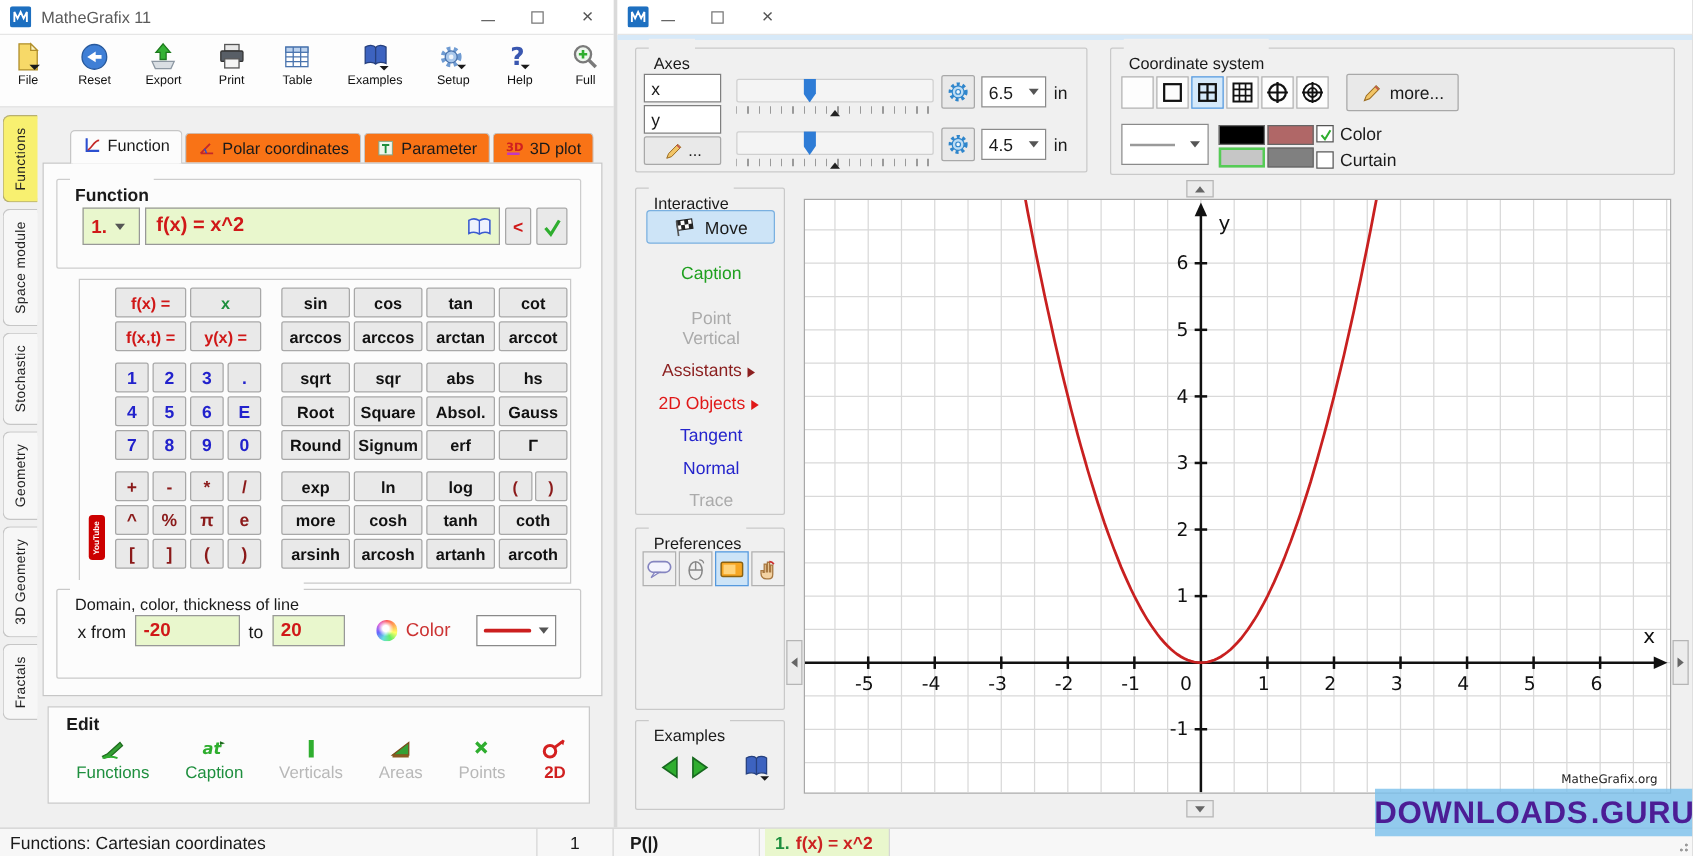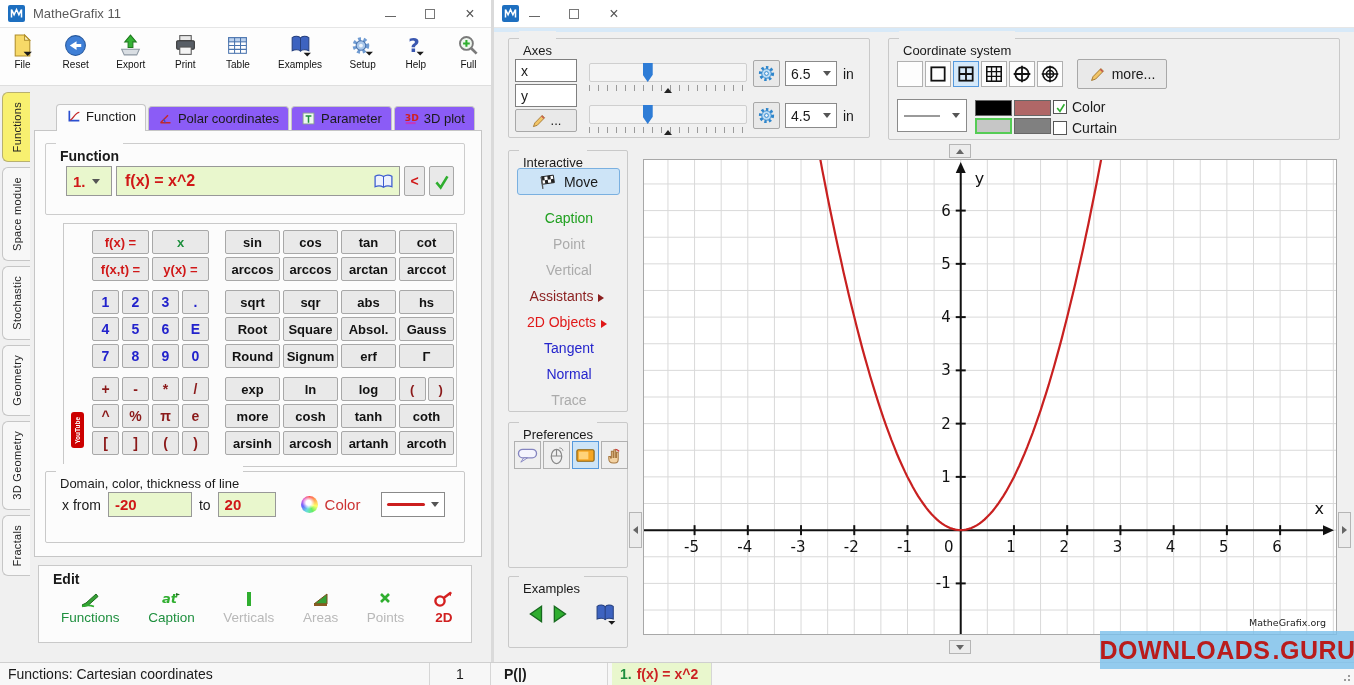--- a/index.html
+++ b/index.html
@@ -26,21 +26,21 @@
   .tool .ti{width:25px;height:25px}
   .tool .tl{font-size:10px;color:#111}
   
   .side-tabs{position:absolute;left:2px;top:92px;width:28px;display:flex;flex-direction:column;gap:5px}
   .side-tab{border:1px solid #c6c6c6;border-right:none;border-radius:6px 0 0 6px;background:#f7f7f7;padding:9px 0;display:flex;justify-content:center;width:28px}
   .side-tab span{writing-mode:vertical-rl;transform:rotate(180deg);font-size:11px;color:#222;letter-spacing:.3px}
   .side-tab.active{background:#f8f070;border-color:#b8b070}
   
   .content{position:absolute;left:30px;top:86px;width:461px;height:576px}
   .tabbar{position:absolute;left:26px;top:18px;display:flex;align-items:flex-end;height:27px}
-  .tab{display:flex;align-items:center;gap:5px;padding:4px 9px 5px;border:1px solid #c6c6c6;border-bottom:none;border-radius:4px 4px 0 0;background:#8b5cf6;margin-right:2px;font-size:13px;position:relative}
+  .tab{display:flex;align-items:center;gap:5px;padding:4px 9px 5px;border:1px solid #c6c6c6;border-bottom:none;border-radius:4px 4px 0 0;background:#f97316;margin-right:2px;font-size:13px;position:relative}
   .tab .ic{width:15px;height:15px}
   .tab.active{background:#fcfcfc;padding-bottom:7px;z-index:3}
   .tabpage{position:absolute;left:4px;top:44px;width:448px;height:427px;background:#fcfcfc;border:1px solid #c6c6c6;z-index:2}
   .group{position:absolute;border:1px solid #c9c9c9;border-radius:2px}
   .group-label{position:absolute;top:-8px;left:10px;background:#fcfcfc;padding:12px 4px;font-size:13px;white-space:nowrap}
   .group-label.bold{font-weight:bold;font-size:14px}
   .gray .group-label{background:#f0f0f0}
   
   .fn-group{left:10px;top:12px;width:420px;height:72px;border-color:#cdcdcd}
   .fn-row{position:absolute;left:20px;top:22px;right:10px;display:flex;gap:4px;align-items:center}
@@ -160,21 +160,21 @@
   .sb-active{left:612px;width:100px;background:#e9f7cd;font-weight:bold;gap:5px}
   .sb-active .idx{color:#1e8f3e}
   .sb-active .frm{color:#cc2222}
   .grip{position:absolute;right:3px;bottom:3px;width:8px;height:8px;
     background:radial-gradient(circle at 2px 6px,#9a9a9a 1px,transparent 1.4px),
                radial-gradient(circle at 6px 6px,#9a9a9a 1px,transparent 1.4px),
                radial-gradient(circle at 6px 2px,#9a9a9a 1px,transparent 1.4px)}
   
   .guru{position:absolute;left:1100px;top:631px;width:254px;height:38px;background:rgba(125,193,235,.82);display:flex;align-items:center;justify-content:center;gap:1px;z-index:20;overflow:hidden}
   .guru-line{position:absolute;left:0;top:17px;width:100%;height:4px;background:#46bb52}
-  .guru span{position:relative;color:#b91c1c;font-weight:bold;font-size:25px;letter-spacing:.5px}
+  .guru span{position:relative;color:#4c1d95;font-weight:bold;font-size:25px;letter-spacing:.5px}
   .guru .ic{position:relative;width:26px;height:26px}
   .ic svg{width:100%;height:100%;display:block}
 </style>
 </head>
 <body>
 
 <div class="screen">
 
   <section class="win win-left">
     <div class="titlebar">
@@ -738,21 +738,21 @@
               <g transform="rotate(-8 10 8)">
                 <rect x="3" y="2" width="13" height="8" fill="#fff" stroke="#222"></rect>
                 <path d="M3 2h3.25v4H3zM9.5 2h3.25v4H9.5zM6.25 6h3.25v4H6.25zM12.75 6h3.25v4h-3.25z" fill="#222"></path>
                 <path d="M3 2v13" stroke="#555" stroke-width="1.4"></path>
               </g>
             </svg>
           </span>
           <span>Move</span>
         </div>
         <div class="iline" style="top: 56px; color: rgb(31, 160, 31);"><span>Caption</span></div>
-        <div class="iline" style="top: 82px; color: rgb(171, 171, 171);"><span>Point</span></div>
+        <div class="iline" style="top: 92px; color: rgb(171, 171, 171);"><span>Point</span></div>
         <div class="iline" style="top: 108px; color: rgb(171, 171, 171);"><span>Vertical</span></div>
         <div class="iline" style="top: 134px; color: rgb(139, 31, 31);"><span>Assistants</span><span class="iarrow"></span></div>
         <div class="iline" style="top: 160px; color: rgb(224, 24, 24);"><span>2D Objects</span><span class="iarrow"></span></div>
         <div class="iline" style="top: 186px; color: rgb(36, 36, 204);"><span>Tangent</span></div>
         <div class="iline" style="top: 212px; color: rgb(36, 36, 204);"><span>Normal</span></div>
         <div class="iline" style="top: 238px; color: rgb(171, 171, 171);"><span>Trace</span></div>
       </div>
 
     <div class="group gray pref-group">
       <span class="group-label">Preferences</span>

